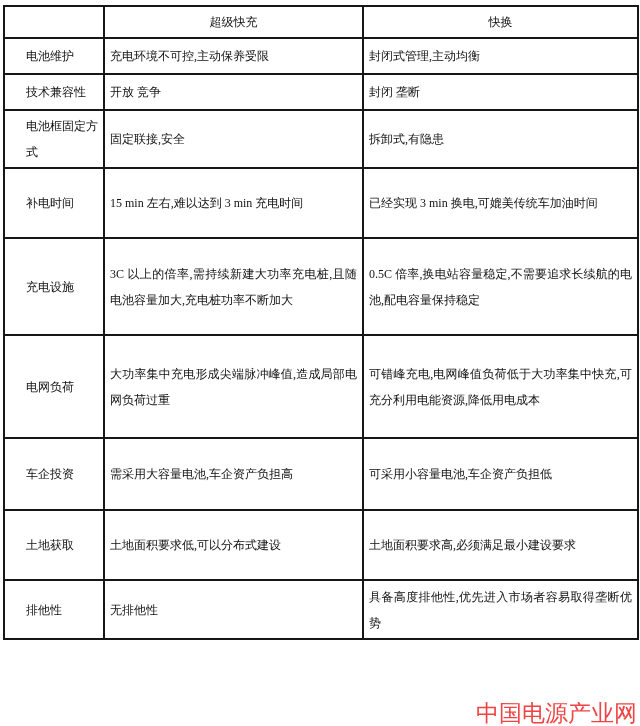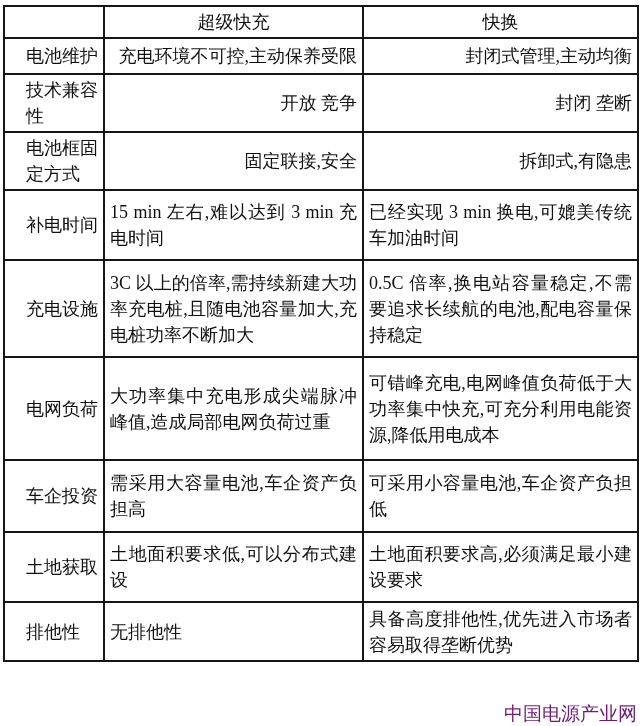--- a/index.html
+++ b/index.html
@@ -19,21 +19,21 @@
   table{
     border-collapse:collapse;
     table-layout:fixed;
     width:634px;
   }
   col.c1{width:100px}
   col.c2{width:259px}
   col.c3{width:275px}
   td{
     border:2px solid #161616;
-    font-size:18px;
+    font-size:12px;
     line-height:26px;
     padding:2px 5px;
     vertical-align:middle;
     overflow:hidden;
     word-break:break-all;
   }
   thead tr{height:30px}
   thead td{text-align:center}
   tbody tr:nth-child(1){height:36px}
   tbody tr:nth-child(2){height:36px}
@@ -43,33 +43,33 @@
   tbody tr:nth-child(6){height:103px}
   tbody tr:nth-child(7){height:72px}
   tbody tr:nth-child(8){height:70px}
   tbody tr:nth-child(9){height:59px}
   tbody tr:nth-child(10){height:66px}
   td.label{
     text-align:left;
     padding-left:21px;
     padding-right:3px;
   }
-  td.c{text-align:right}
+  td.c{text-align:left}
   td.j{
     text-align:justify;
     text-justify:inter-ideograph;
     border-radius:14px;
   }
   .watermark{
     position:absolute;
     right:3px;
     bottom:3px;
-    font-size:19px;
+    font-size:23px;
     line-height:19px;
-    color:#701a75;
+    color:#ef4444;
     background:transparent;
     white-space:nowrap;
   }
 </style>
 </head>
 <body>
 
 <div class="wrap">
   <table>
     <colgroup>

